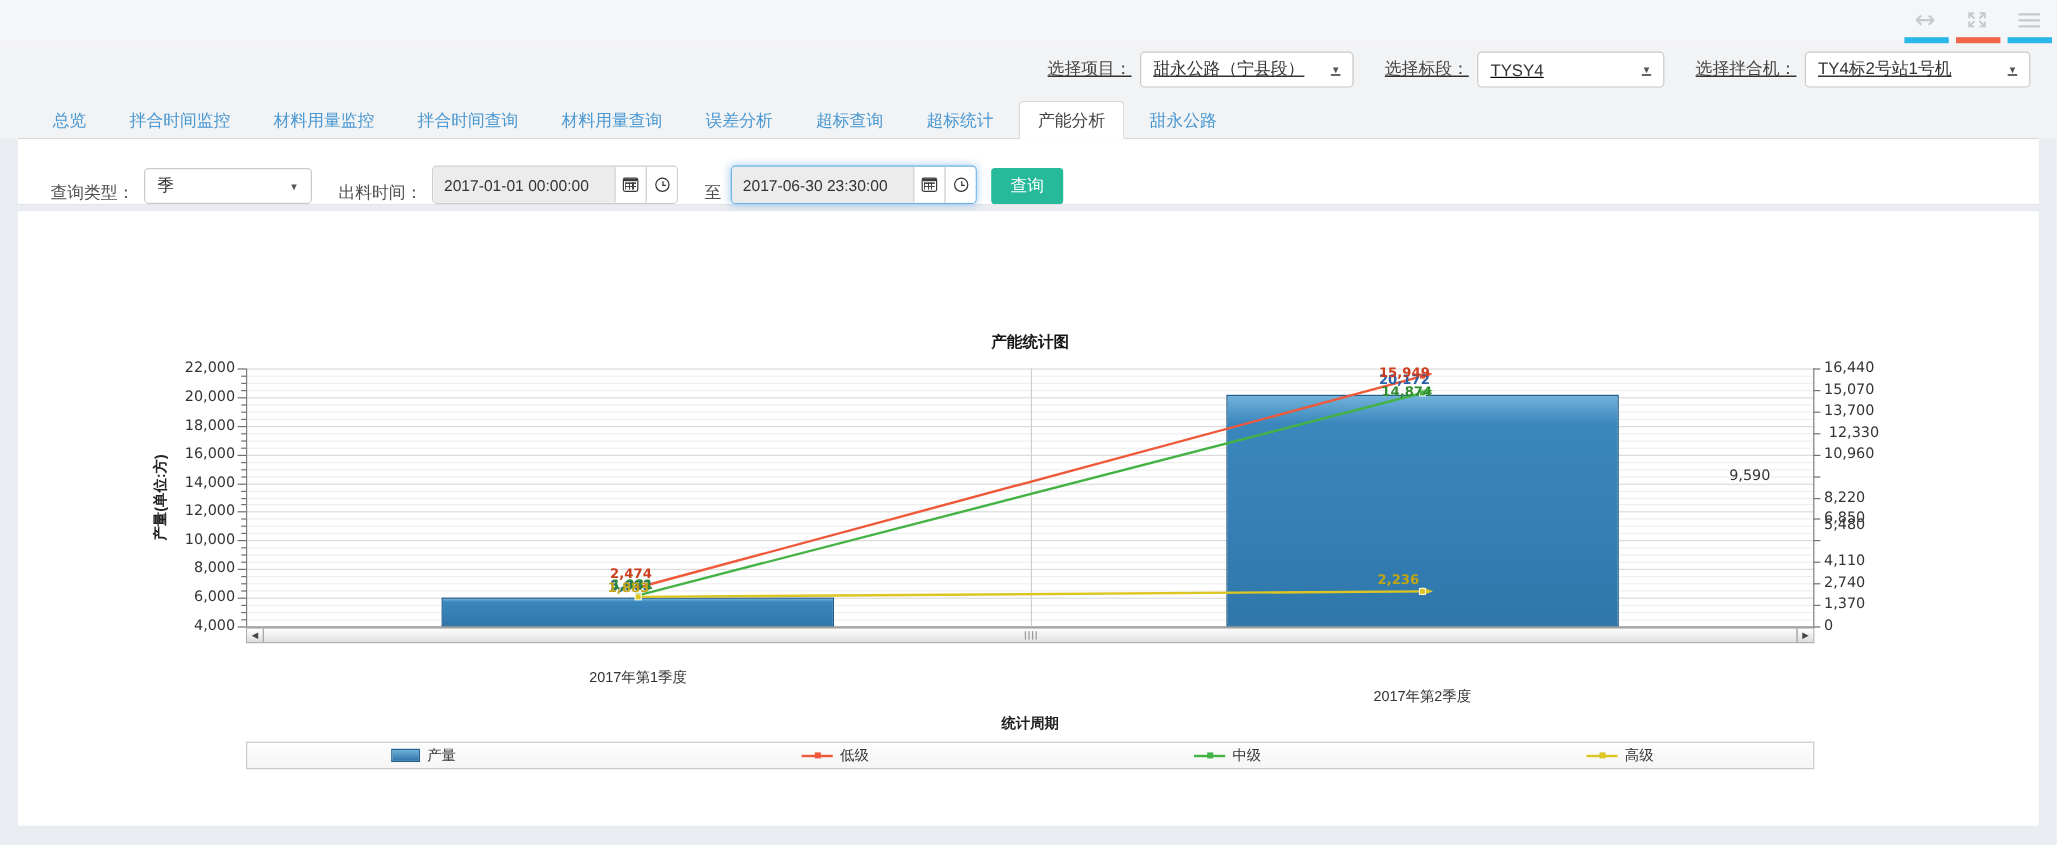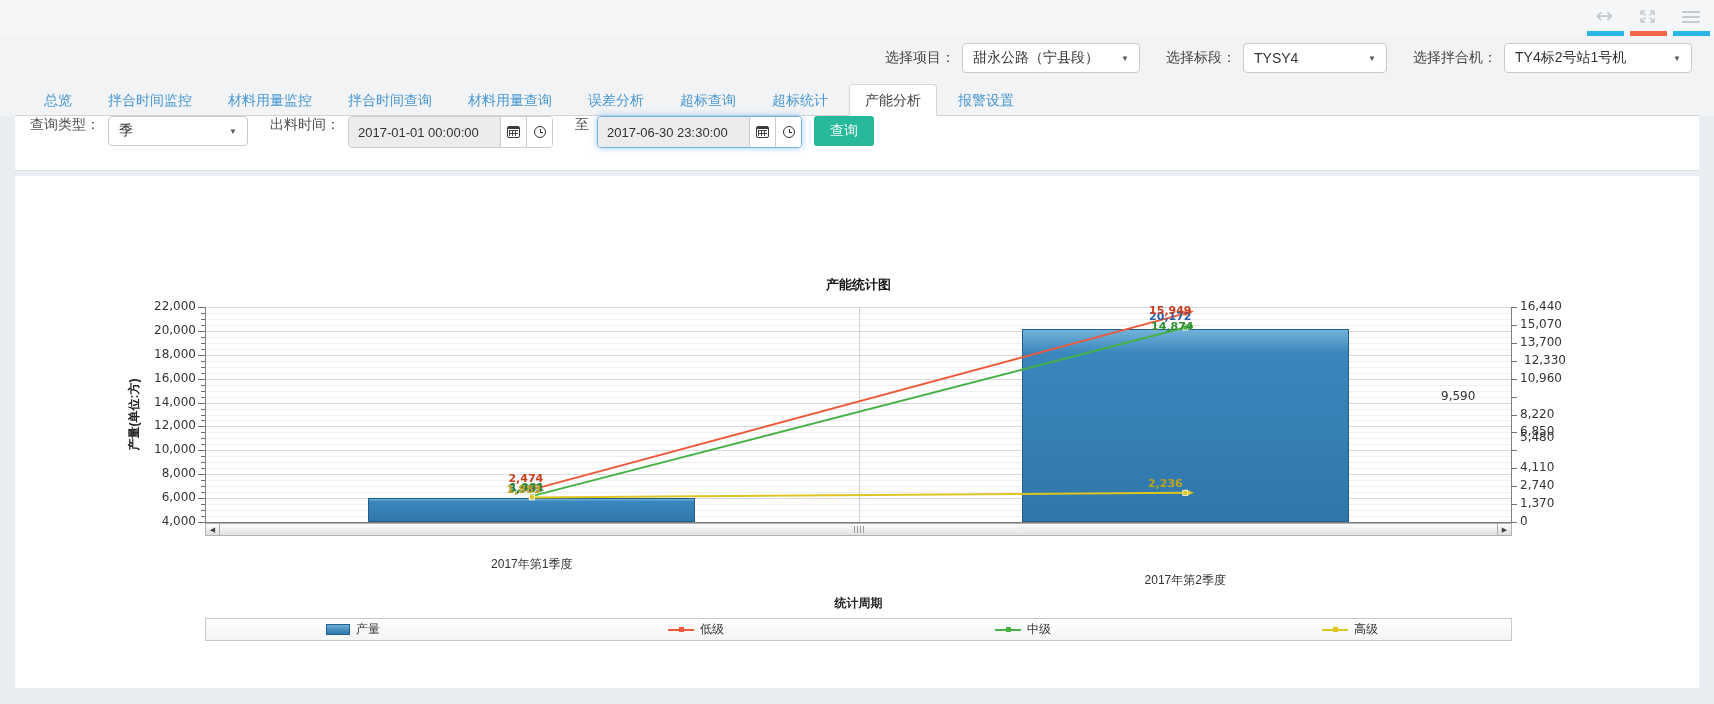--- a/index.html
+++ b/index.html
@@ -13,34 +13,34 @@
   .topbar{position:absolute;left:0;top:0;width:100%;height:34px;background:#f5f6f8;}
   .win-icons{position:absolute;right:14px;top:6px;display:flex;align-items:center;gap:26px;color:#c6cacd;}
   .wi{display:inline-flex;align-items:center;justify-content:center;cursor:pointer;}
   .arrow-h{font-size:21px;line-height:1;font-family:"DejaVu Sans",sans-serif;}
   .burger{display:flex;flex-direction:column;gap:3px;}
   .burger i{width:18px;height:2px;background:#c6cacd;border-radius:1px;display:block;}
   .tab-strip{position:absolute;right:4px;top:31px;display:flex;gap:6px;}
   .tab-strip i{width:37px;height:5px;display:block;}
   
   .filter-row{position:absolute;top:42px;right:22px;height:32px;display:flex;align-items:center;}
-  .fgroup{display:flex;align-items:center;margin-left:26px;}
+  .fgroup{display:flex;align-items:center;margin-left:26px;text-decoration:underline;}
   .flabel{font-size:14px;color:#454545;margin-right:7px;white-space:nowrap;}
   .select{height:30px;background:#fff;border:1px solid #c9c9c9;border-radius:4px;display:flex;align-items:center;justify-content:space-between;padding:0 10px;font-size:14px;color:#333;box-sizing:border-box;cursor:pointer;}
   .caret{font-size:8px;color:#555;margin-left:8px;}
-  .w178{width:178px}.w152{width:144px}.w188{width:188px}.w140{width:140px}
+  .w178{width:178px}.w152{width:156px}.w188{width:188px}.w140{width:140px}
   
   .tabs{position:absolute;top:84px;left:15px;width:1684px;height:32px;border-bottom:1px solid #d6d6d6;display:flex;align-items:flex-end;padding-left:14px;box-sizing:border-box;}
   .tab{height:30px;line-height:30px;padding:0 15px;margin-right:6px;color:#4797d2;font-size:14px;cursor:pointer;white-space:nowrap;}
   .tab.active{background:#fff;border:1px solid #d6d6d6;border-bottom:1px solid #fff;margin-bottom:-1px;border-radius:4px 4px 0 0;color:#3f3f3f;}
   
   .panel{position:absolute;left:15px;width:1684px;background:#fff;}
   .query-panel{top:116px;height:54px;border-bottom:1px solid #e3e3e3;}
   .chart-panel{top:176px;height:512px;}
-  .qrow{display:flex;align-items:flex-start;height:54px;padding-left:15px;}
+  .qrow{display:flex;align-items:flex-end;height:54px;padding-left:15px;margin-left:12px;}
   .qlabel{font-size:14px;color:#4f4f4f;margin-right:8px;white-space:nowrap;}
   .mlg{margin-left:22px;}
   .dtgroup{display:flex;height:30px;border:1px solid #ccc;border-radius:4px;overflow:hidden;background:#fff;box-sizing:content-box;}
   .dtgroup.focused{border-color:#6cb2e4;box-shadow:0 0 7px rgba(90,160,230,.55);}
   .dtinput{width:133px;border:0;background:#ececec;font-family:"Liberation Sans","DejaVu Sans",sans-serif;font-size:13px;color:#333;padding:0 9px;outline:none;}
   .icbtn{width:26px;border:0;border-left:1px solid #ccc;background:#fff;display:flex;align-items:center;justify-content:center;cursor:pointer;padding:0;}
   .ic-cal{width:13px;height:12px;border:1px solid #3a3a3a;border-radius:2px;position:relative;box-sizing:border-box;display:block;}
   .ic-cal:before{content:"";position:absolute;left:0;right:0;top:0;height:2px;background:#3a3a3a;}
   .ic-cal:after{content:"";position:absolute;left:1px;right:1px;top:3px;bottom:1px;
     background:repeating-linear-gradient(to right,#444 0 1px,transparent 1px 3px),
@@ -137,21 +137,21 @@
   <div class="tabs" id="tabBar">
       <div class="tab">总览</div>
       <div class="tab">拌合时间监控</div>
       <div class="tab">材料用量监控</div>
       <div class="tab">拌合时间查询</div>
       <div class="tab">材料用量查询</div>
       <div class="tab">误差分析</div>
       <div class="tab">超标查询</div>
       <div class="tab">超标统计</div>
       <div class="tab active">产能分析</div>
-      <div class="tab">报警设置</div>
+      <div class="tab">甜永公路</div>
     </div>
 </div>
 
 <div class="panel query-panel">
   <div class="qrow">
     <span class="qlabel">查询类型：</span>
     <div class="select w140">
       <span>季</span>
       <span class="caret">▼</span>
     </div>

